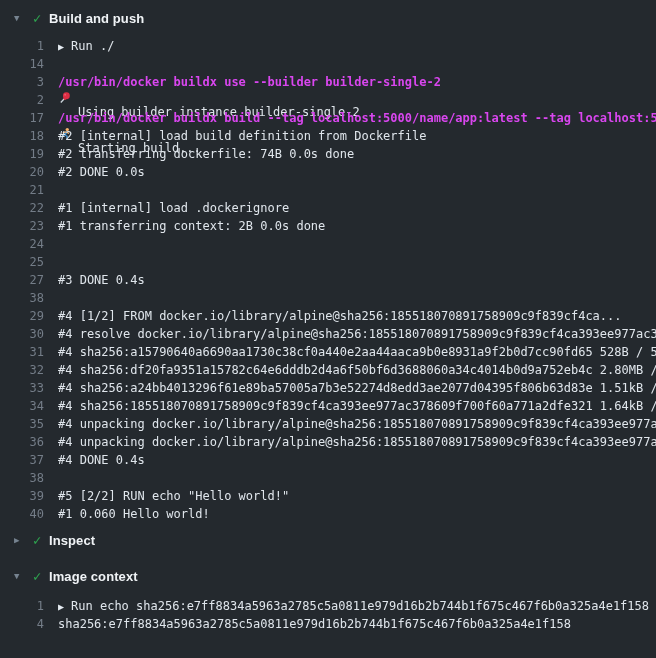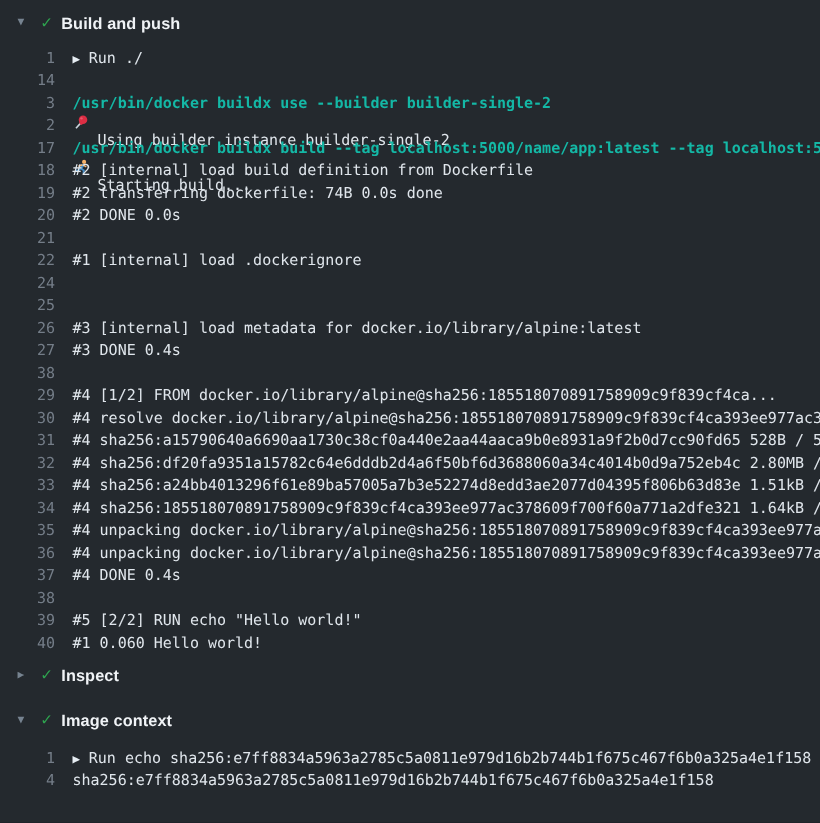--- a/index.html
+++ b/index.html
@@ -41,21 +41,21 @@
     display:flex;height:18px;line-height:18px;white-space:pre;
   }
   .line .ln{
     width:44px;flex:none;text-align:right;
     color:#747d88;
   }
   .line .txt{
     padding-left:14px;flex:none;white-space:pre;
     color:#e0e6ec;
   }
-  .line.cmd .txt{color:#14b8a6;font-weight:bold;}
+  .line.cmd .txt{color:#d946ef;font-weight:bold;}
   .run-toggle{color:#e6edf3;font-size:10px;display:inline-block;margin-right:7px;vertical-align:0;}
   .emoji{display:inline-block;width:15px;margin-right:5px;vertical-align:-2px;}
   .emoji svg{display:block;}
 </style>
 </head>
 <body>
 
 <div class="screen">
 
   <div class="section-header" id="header-build">
@@ -83,23 +83,23 @@
     <path d="M7.6 8.8 L10.4 10.6 L10 13.4" stroke="#4289c1" stroke-width="1.7" fill="none"></path>
     <path d="M7.2 9.2 L4.8 11 L2.6 10.6" stroke="#4289c1" stroke-width="1.7" fill="none"></path>
   </svg>
 </span>Starting build...</span></div>
       <div class="line cmd"><span class="ln">17</span><span class="txt">/usr/bin/docker buildx build --tag localhost:5000/name/app:latest --tag localhost:50</span></div>
       <div class="line"><span class="ln">18</span><span class="txt">#2 [internal] load build definition from Dockerfile</span></div>
       <div class="line"><span class="ln">19</span><span class="txt">#2 transferring dockerfile: 74B 0.0s done</span></div>
       <div class="line"><span class="ln">20</span><span class="txt">#2 DONE 0.0s</span></div>
       <div class="line"><span class="ln">21</span><span class="txt"></span></div>
       <div class="line"><span class="ln">22</span><span class="txt">#1 [internal] load .dockerignore</span></div>
+      <div class="line"><span class="ln">23</span><span class="txt">#1 transferring context: 2B 0.0s done</span></div>
       <div class="line"><span class="ln">24</span></div>
       <div class="line"><span class="ln">25</span><span class="txt"></span></div>
-      <div class="line"><span class="ln">26</span><span class="txt">#3 [internal] load metadata for docker.io/library/alpine:latest</span></div>
       <div class="line"><span class="ln">27</span><span class="txt">#3 DONE 0.4s</span></div>
       <div class="line"><span class="ln">38</span><span class="txt"></span></div>
       <div class="line"><span class="ln">29</span><span class="txt">#4 [1/2] FROM docker.io/library/alpine@sha256:185518070891758909c9f839cf4ca...</span></div>
       <div class="line"><span class="ln">30</span><span class="txt">#4 resolve docker.io/library/alpine@sha256:185518070891758909c9f839cf4ca393ee977ac3</span></div>
       <div class="line"><span class="ln">31</span><span class="txt">#4 sha256:a15790640a6690aa1730c38cf0a440e2aa44aaca9b0e8931a9f2b0d7cc90fd65 528B / 5</span></div>
       <div class="line"><span class="ln">32</span><span class="txt">#4 sha256:df20fa9351a15782c64e6dddb2d4a6f50bf6d3688060a34c4014b0d9a752eb4c 2.80MB /</span></div>
       <div class="line"><span class="ln">33</span><span class="txt">#4 sha256:a24bb4013296f61e89ba57005a7b3e52274d8edd3ae2077d04395f806b63d83e 1.51kB /</span></div>
       <div class="line"><span class="ln">34</span><span class="txt">#4 sha256:185518070891758909c9f839cf4ca393ee977ac378609f700f60a771a2dfe321 1.64kB /</span></div>
       <div class="line"><span class="ln">35</span><span class="txt">#4 unpacking docker.io/library/alpine@sha256:185518070891758909c9f839cf4ca393ee977a</span></div>
       <div class="line"><span class="ln">36</span><span class="txt">#4 unpacking docker.io/library/alpine@sha256:185518070891758909c9f839cf4ca393ee977a</span></div>

